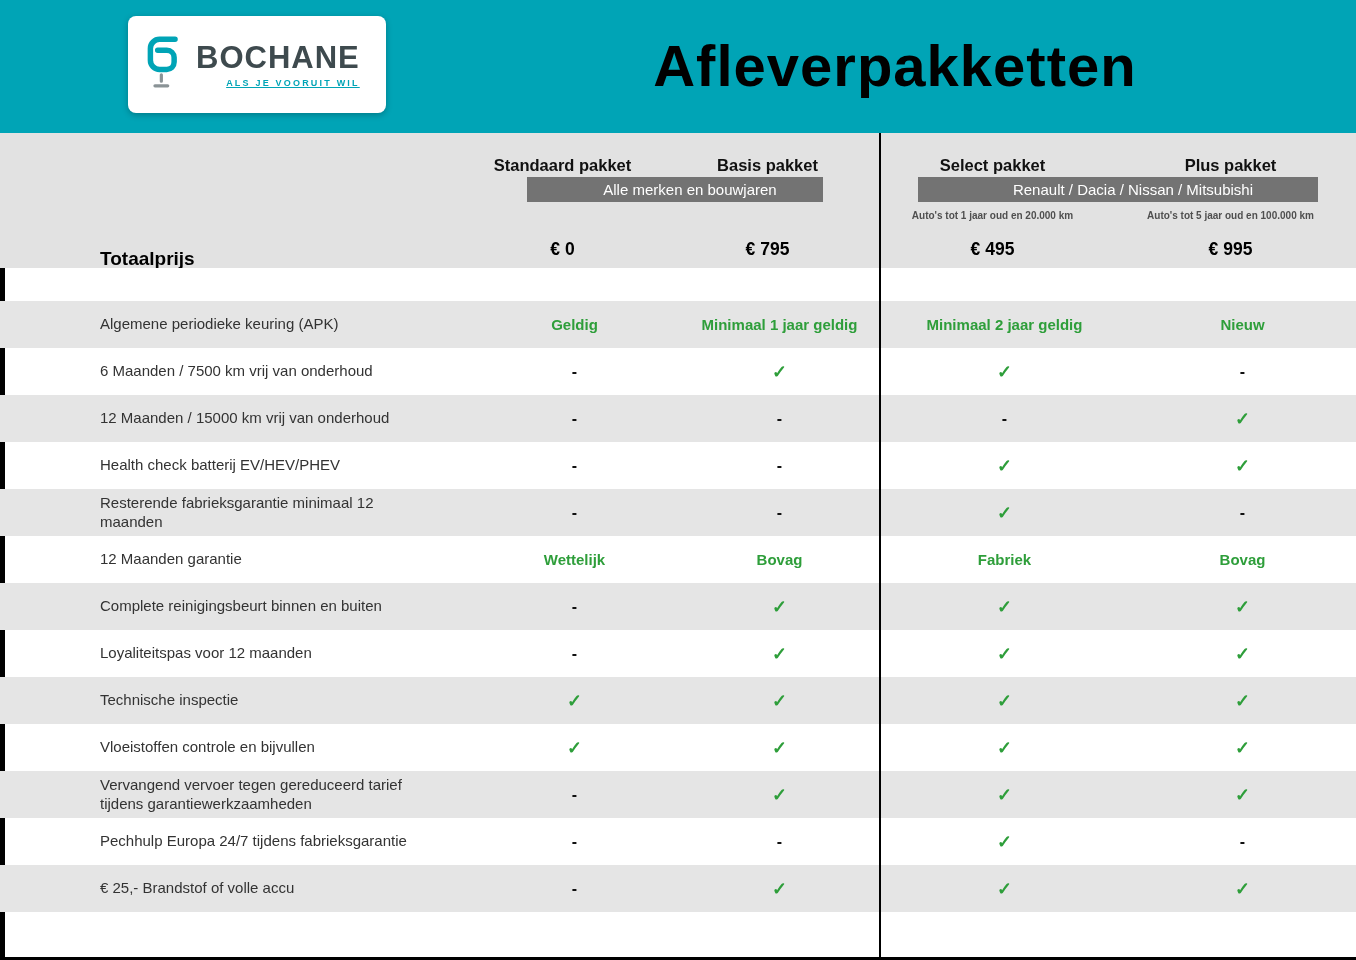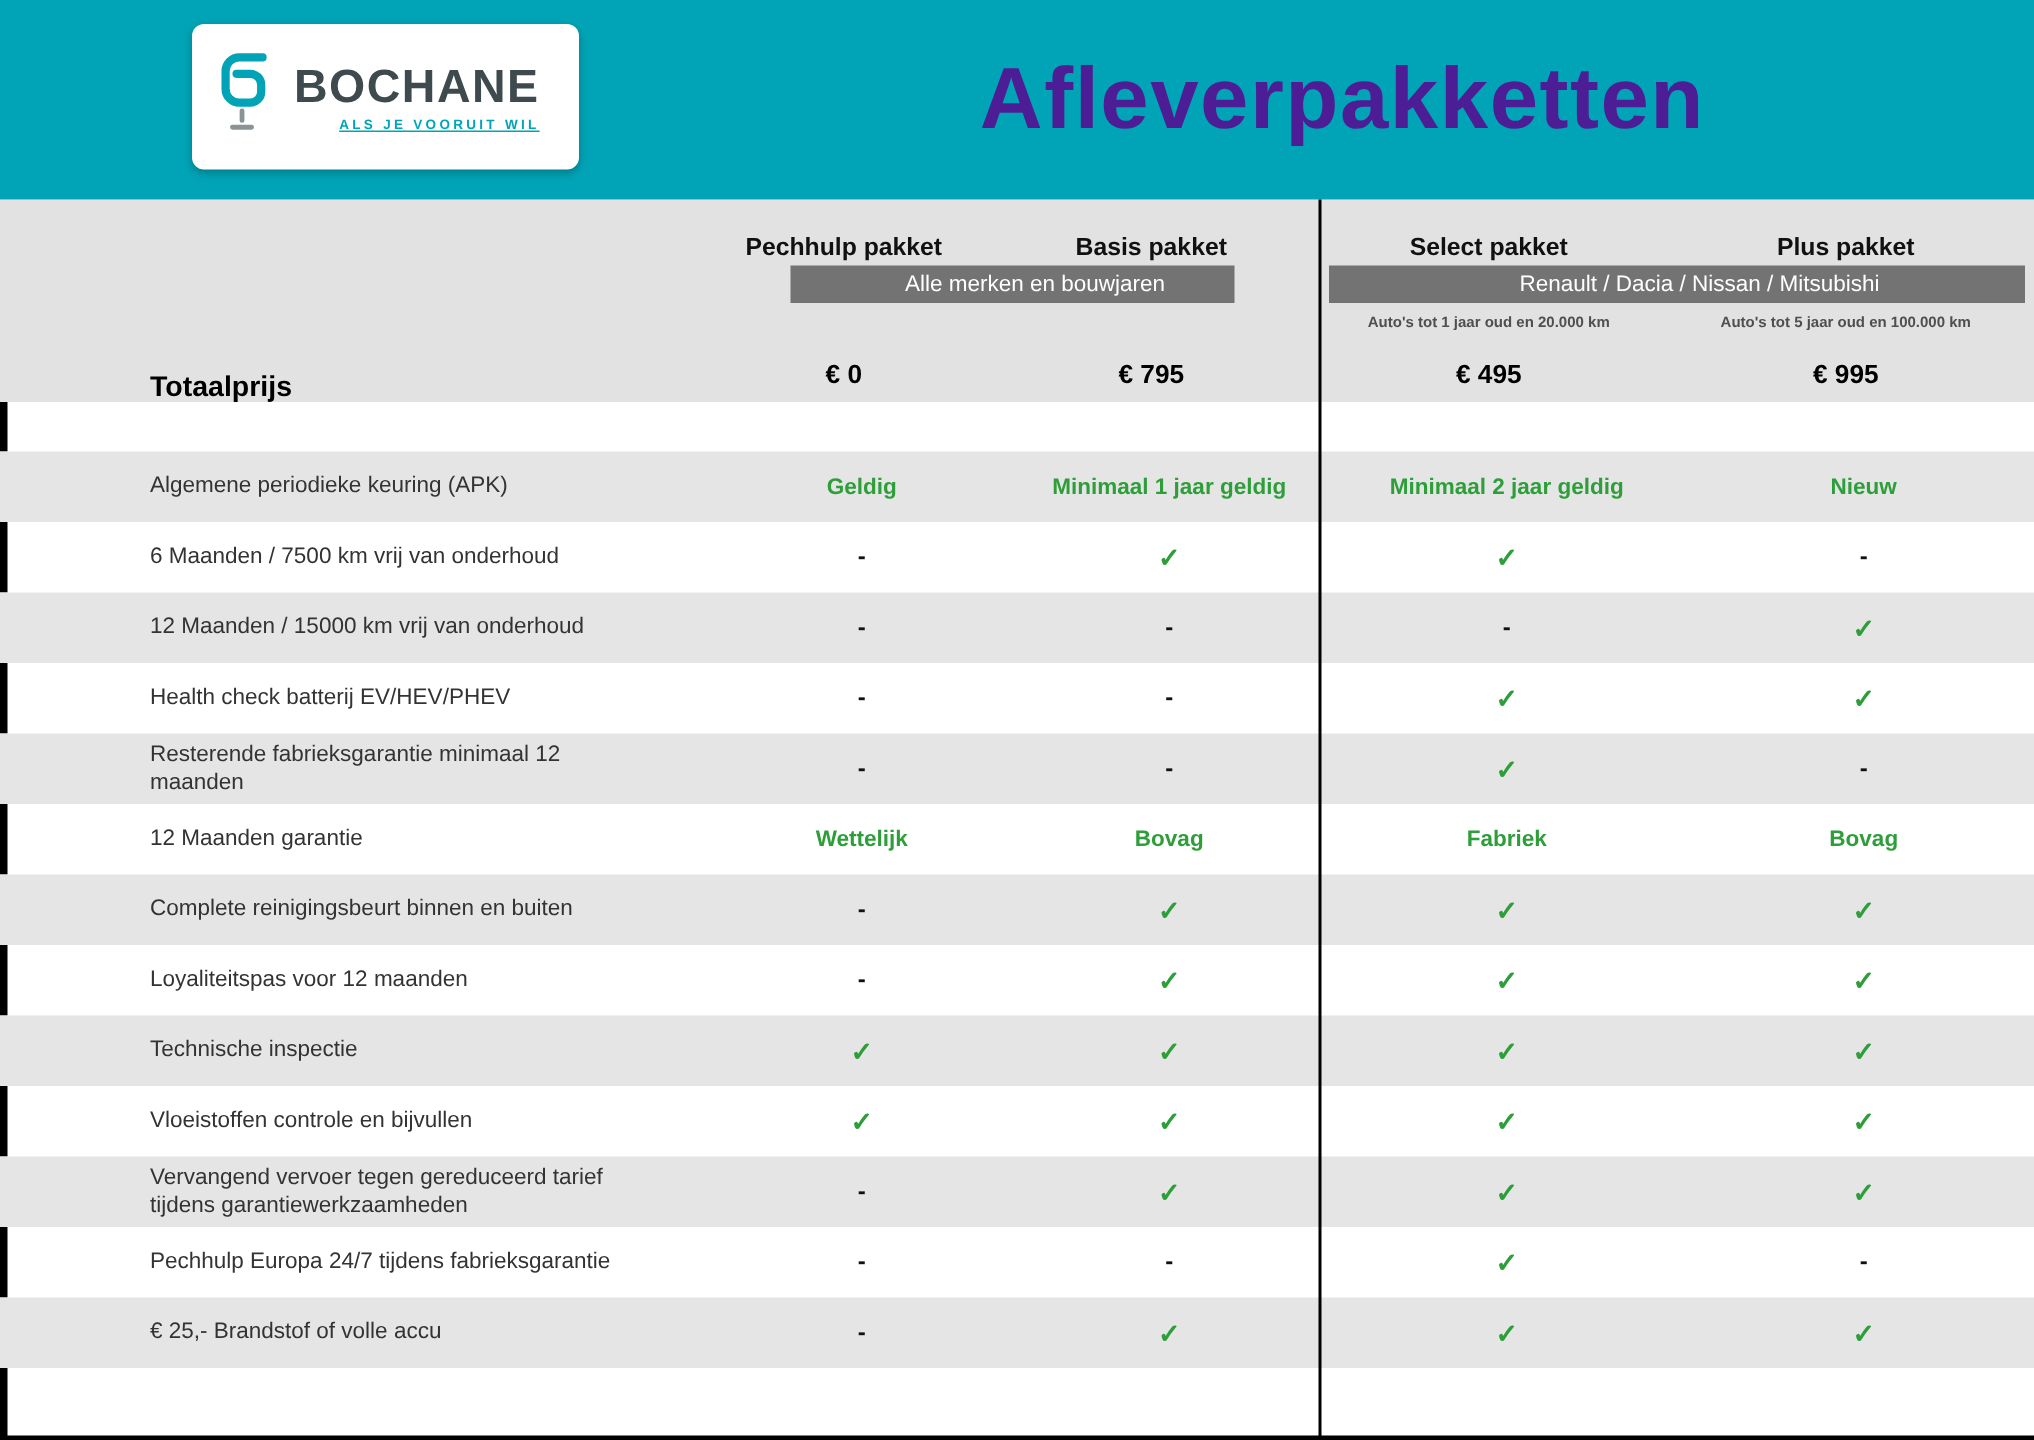--- a/index.html
+++ b/index.html
@@ -27,38 +27,38 @@
     font-size: 31px; font-weight: bold; color: #3e4a4e;
     letter-spacing: 1px; line-height: 1;
   }
   .logo-tagline {
     font-size: 9px; font-weight: bold; color: #00a4b6;
     letter-spacing: 2.2px; text-align: right; margin-top: 5px; text-decoration: underline;
   }
   .page-title {
     position: absolute; left: 66%; top: 50%;
     transform: translate(-50%, -52%);
-    color: #4c1d95; font-size: 58px; font-weight: bold;
+    color: #000000; font-size: 58px; font-weight: bold;
     letter-spacing: 1px; white-space: nowrap;
   }
 
   
   .header-section { background: #e2e2e2; height: 135px; }
   .pakket-row {
     display: grid; grid-template-columns: var(--cols);
     height: 44px; align-items: end; padding-bottom: 2px;
   }
   .pakket-name { text-align: center; font-weight: bold; font-size: 16.5px; color: #111; }
   .band-row { display: grid; grid-template-columns: 470px 410px 476px; height: 26px; }
   .band {
     background: #737373; color: #fff; font-weight: normal; font-size: 15px;
     text-align: center; line-height: 25px; height: 25px; margin: 0 auto; padding-left: 30px;
   }
   .band-1 { width: 296px; }
-  .band-2 { width: 464px; }
+  .band-2 { width: 400px; }
   .subnote-row {
     display: grid; grid-template-columns: var(--cols);
     height: 25px; align-items: center;
   }
   .subnote { text-align: center; font-size: 10px; font-weight: bold; color: #4f4f4f; }
   .totals-row {
     display: grid; grid-template-columns: var(--cols);
     height: 40px; align-items: center;
   }
   .totals-label { padding-left: 100px; font-size: 19px; font-weight: bold; color: #000; margin-top: 20px; }
@@ -103,21 +103,21 @@
       <span class="logo-word">BOCHANE</span>
       <span class="logo-tagline">ALS JE VOORUIT WIL</span>
     </span>
   </div>
   <div class="page-title">Afleverpakketten</div>
 </div>
 
 <div class="header-section">
   <div class="pakket-row">
     <div></div>
-    <div class="pakket-name">Pechhulp pakket</div>
+    <div class="pakket-name">Standaard pakket</div>
     <div class="pakket-name">Basis pakket</div>
     <div class="pakket-name">Select pakket</div>
     <div class="pakket-name">Plus pakket</div>
   </div>
   <div class="band-row">
     <div></div>
     <div>
         <div class="band band-1">Alle merken en bouwjaren</div>
       </div>
     <div>

